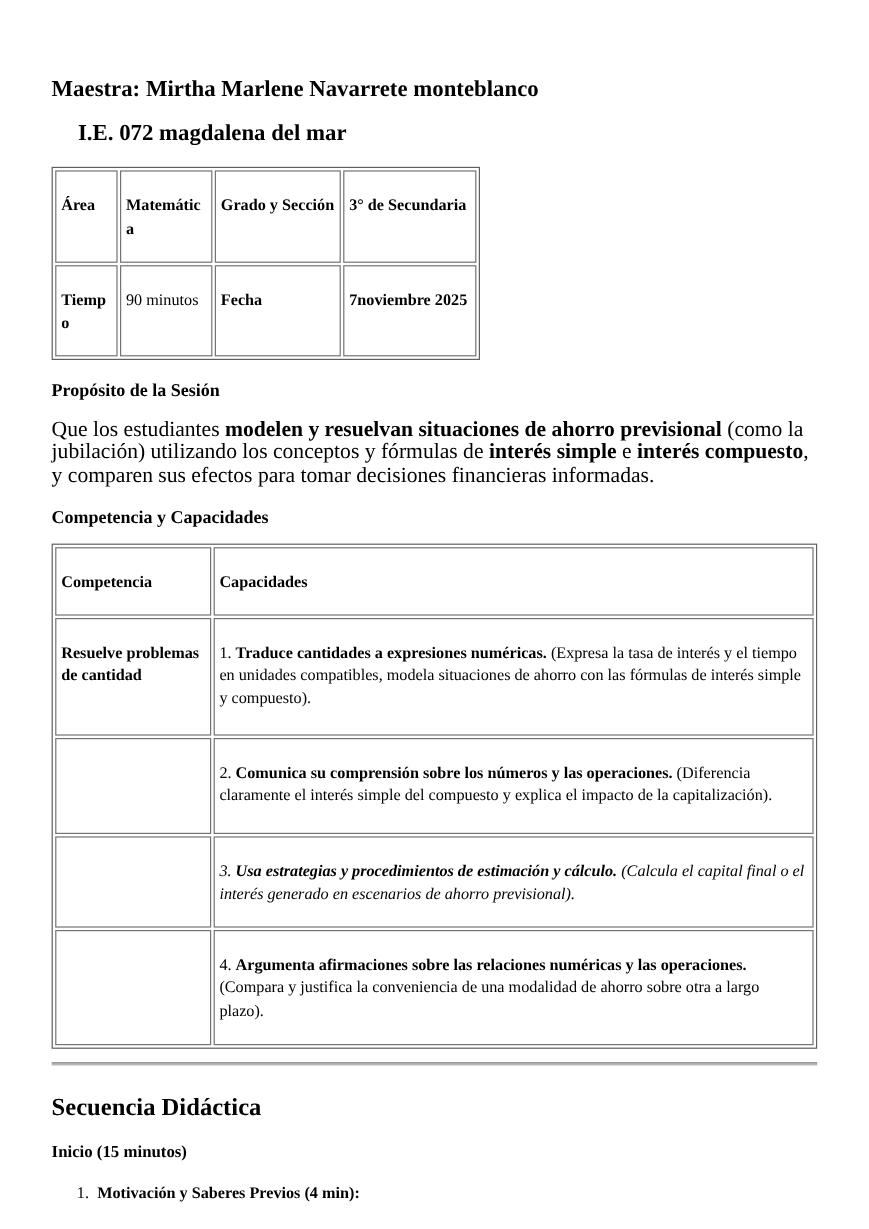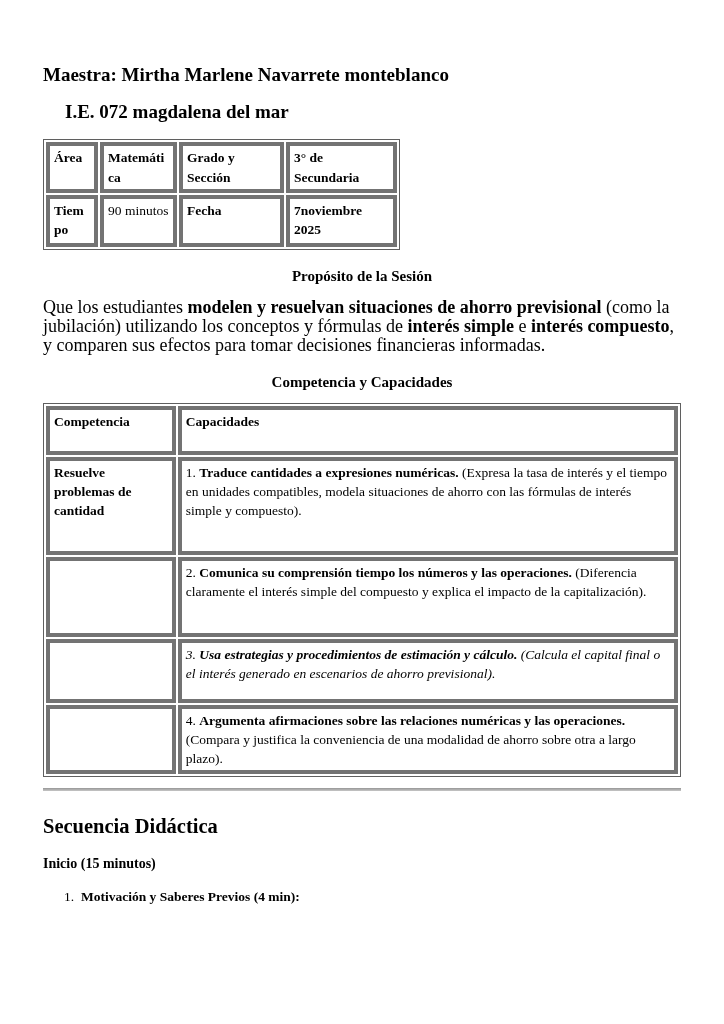--- a/index.html
+++ b/index.html
@@ -29,38 +29,37 @@
   h2.sub-title.second { margin-top: 14px; margin-left: 22px; }
 
   table.grid {
     border-collapse: separate;
     border-spacing: 2px;
     border: 1px solid #5f5f5f;
     table-layout: fixed;
     margin-top: 16px;
   }
   table.grid td {
-    border: 4px solid #737373;
+    border: 1px solid #737373;
     vertical-align: top;
-    padding: 2px 4px;
+    padding: 18px 4px;
     font-size: 13.5px;
     line-height: 1.42;
     word-wrap: break-word;
   }
   table.grid td.b { font-weight: bold; }
 
   table.info-table { width: 357px; }
   .info-r1 td { height: 48px; }
   .info-r2 td { height: 52px; }
 
   h3.section-h {
     font-size: 15px;
     margin: 18px 0 0 0;
     font-weight: bold;
-    text-align: center;
   }
 
   p.body-p {
     font-size: 18px;
     line-height: 19.3px;
     margin: 13px 0 0 0;
   }
 
   table.comp-table { width: 638px; margin-top: 12px; }
   .comp-hdr td { height: 49px; }
@@ -153,21 +152,21 @@
       <tr class="comp-hdr">
         <td class="b">Competencia</td>
         <td class="b">Capacidades</td>
       </tr>
       <tr class="comp-r1">
         <td class="b">Resuelve problemas de cantidad</td>
         <td><span class="num-prefix">1. </span><strong>Traduce cantidades a expresiones numéricas.</strong><span> (Expresa la tasa de interés y el tiempo en unidades compatibles, modela situaciones de ahorro con las fórmulas de interés simple y compuesto).</span></td>
       </tr>
       <tr class="comp-r2">
         <td></td>
-        <td><span class="num-prefix">2. </span><strong>Comunica su comprensión tiempo los números y las operaciones.</strong><span> (Diferencia claramente el interés simple del compuesto y explica el impacto de la capitalización).</span></td>
+        <td><span class="num-prefix">2. </span><strong>Comunica su comprensión sobre los números y las operaciones.</strong><span> (Diferencia claramente el interés simple del compuesto y explica el impacto de la capitalización).</span></td>
       </tr>
       <tr class="comp-r3">
         <td></td>
         <td><span class="num-prefix">3. </span><strong>Usa estrategias y procedimientos de estimación y cálculo.</strong><span> (Calcula el capital final o el interés generado en escenarios de ahorro previsional).</span></td>
       </tr>
       <tr class="comp-r4">
         <td></td>
         <td><span class="num-prefix">4. </span><strong>Argumenta afirmaciones sobre las relaciones numéricas y las operaciones.</strong><span> (Compara y justifica la conveniencia de una modalidad de ahorro sobre otra a largo plazo).</span></td>
       </tr>
     </tbody>

